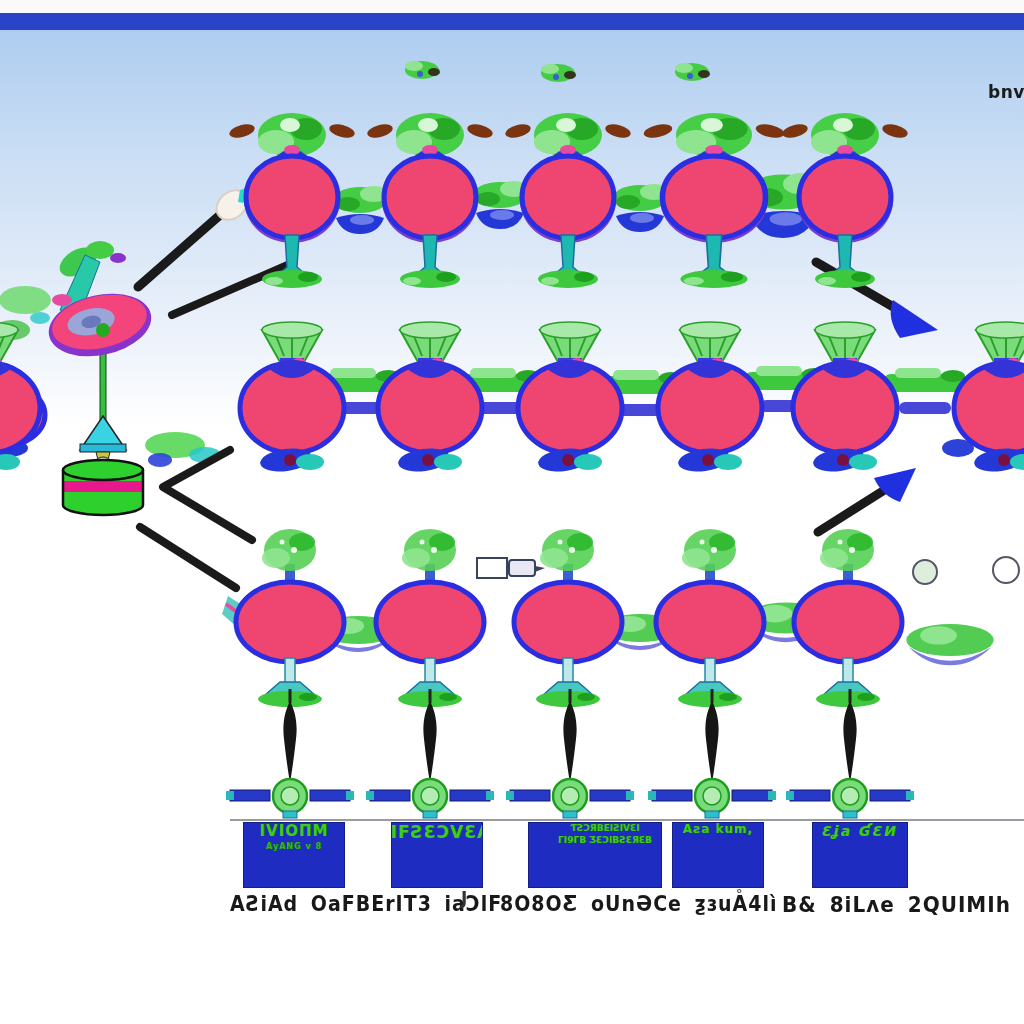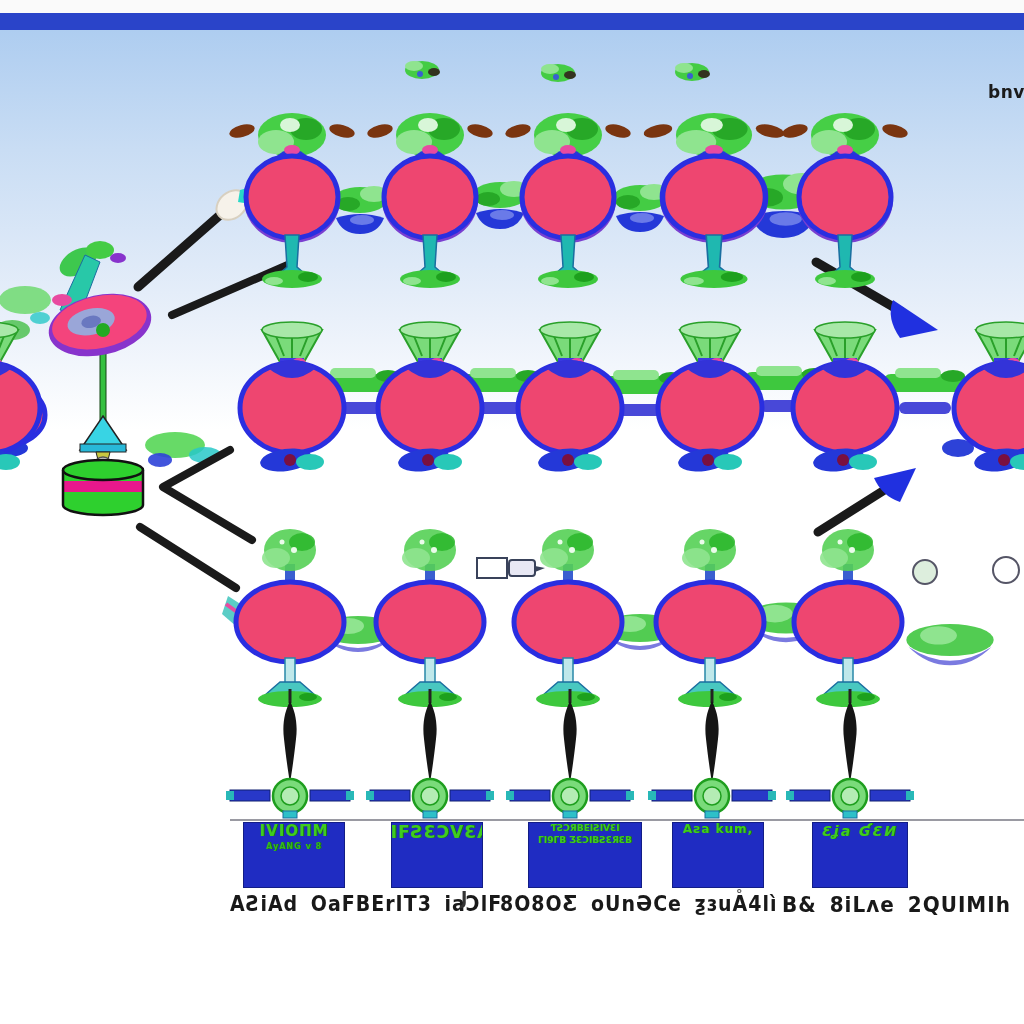--- a/index.html
+++ b/index.html
@@ -256,21 +256,21 @@
   <div class="corner-text">bnvik</div>
 
   <div class="box b1" style="left:243px;width:100px;">
     <span class="l1">IVIOΠM</span>
     <span class="l2">AyANG v 8</span>
   </div>
   <div class="box b2" style="left:391px;width:90px;">
     <span class="l1">ΠFƧƐƆVƐA</span>
 
   </div>
-  <div class="box b3" style="left:528px;width:112px;">
+  <div class="box b3" style="left:528px;width:112px;padding-left:20px;">
     <span class="l1">ƬƧƆЯBEIƧIVƐI</span>
     <span class="l2">ГI9ГB ƷƐƆIBƧƐЯƐB</span>
   </div>
   <div class="box b4" style="left:672px;width:90px;">
     <span class="l1">Aƨa kum,</span>
 
   </div>
   <div class="box b5" style="left:812px;width:94px;">
     <span class="l1">Ɛʝa ƓƐИ</span>
 

